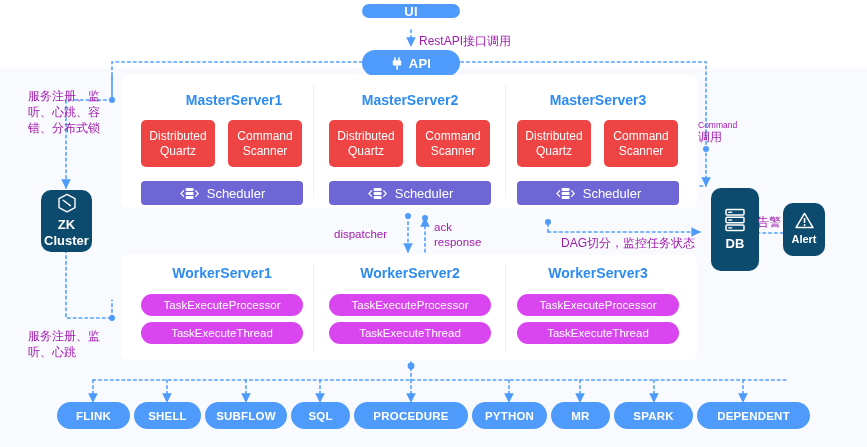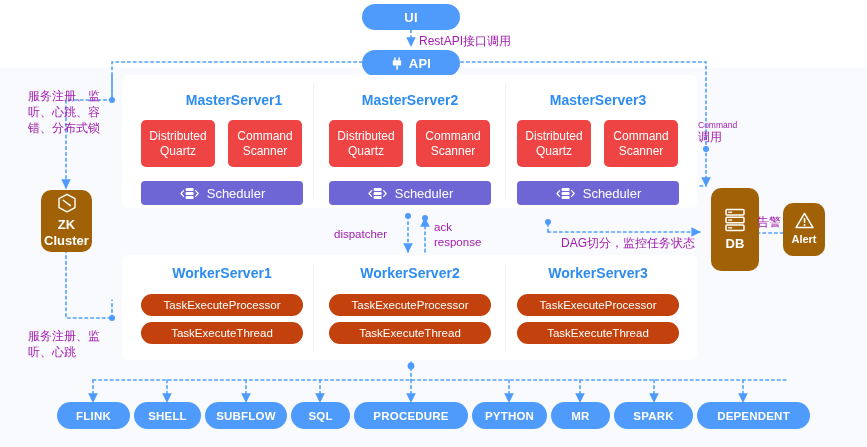--- a/index.html
+++ b/index.html
@@ -55,27 +55,27 @@
     text-align:center;color:#fff;background:#ef4444;border-radius:5px;
     font-size:12px;line-height:15px;box-sizing:border-box;
   }
   .sched{
     position:absolute;display:flex;align-items:center;justify-content:center;
     gap:7px;color:#fff;background:#6f66d6;border-radius:4px;
     font-size:13px;box-sizing:border-box;
   }
   .wrow{
     position:absolute;display:flex;align-items:center;justify-content:center;
-    color:#fff;background:#c2410c;border-radius:13px;font-size:11.5px;
+    color:#fff;background:#d946ef;border-radius:13px;font-size:11.5px;
     box-sizing:border-box;
   }
   .icon{display:inline-flex;align-items:center;justify-content:center;}
   .sidebox{
     position:absolute;display:flex;flex-direction:column;align-items:center;
-    justify-content:center;color:#fff;background:#a16207;border-radius:10px;
+    justify-content:center;color:#fff;background:#0c4a6e;border-radius:10px;
     font-size:13px;font-weight:bold;line-height:16px;box-sizing:border-box;
   }
   .tasks .pill{border-radius:16px;font-size:11.5px;font-weight:bold;}
 </style>
 </head>
 <body>
 
 <div id="stage">
 
   <div id="outer-band"></div>
@@ -145,21 +145,21 @@
       <circle cx="112" cy="100" r="3"></circle>
       <circle cx="112" cy="318" r="3"></circle>
       <circle cx="706" cy="149" r="3"></circle>
       <circle cx="408" cy="216" r="3"></circle>
       <circle cx="425" cy="218" r="3"></circle>
       <circle cx="548" cy="222" r="3"></circle>
       <circle cx="411" cy="366" r="3.4"></circle>
     </g>
   </svg>
 
-  <div class="pill" style="left:362px;top:4px;width:98px;height:26px;">
+  <div class="pill" style="left:362px;top:4px;width:98px;height:14px;">
     <span>UI</span>
   </div>
 
   <div class="label cn" style="left:419px;top:33px;">
     <span>RestAPI接口调用</span>
   </div>
 
   <div class="pill" style="left:362px;top:50px;width:98px;height:26px;gap:6px;">
     <span class="icon">
       <svg width="12" height="13" viewBox="0 0 12 13">

